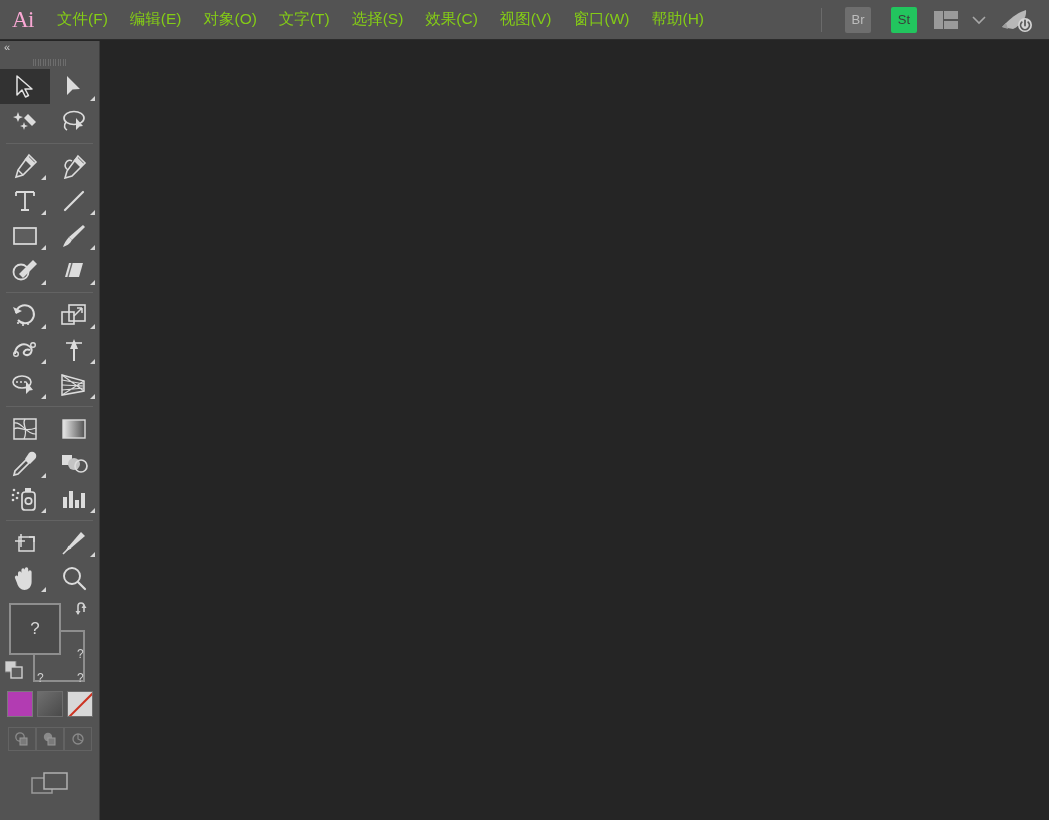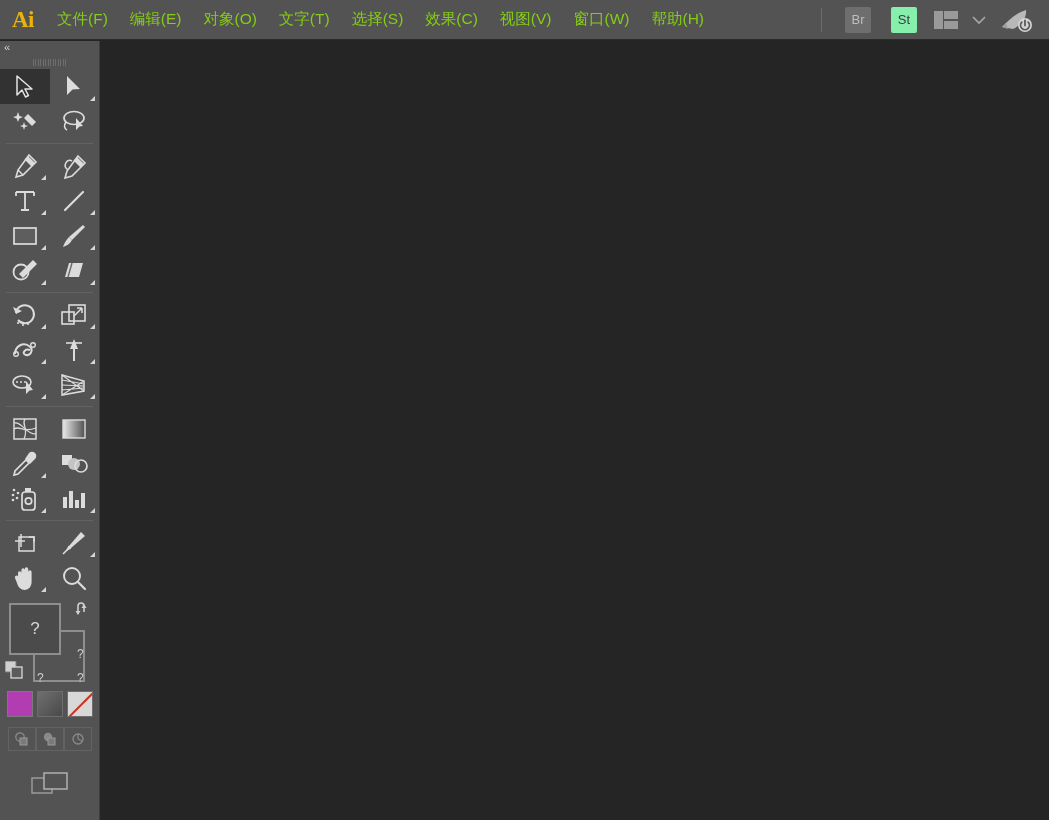--- a/index.html
+++ b/index.html
@@ -15,22 +15,22 @@
   #menubar {
     position: absolute; top: 0; left: 0;
     width: 1049px; height: 40px;
     background: #535353;
     display: flex; align-items: center;
     border-bottom: 1px solid #2b2b2b;
   }
   #ai-logo {
     width: 46px; height: 40px;
     display: flex; align-items: center; justify-content: center;
-    font-size: 23px; font-weight: bold;
-    color: #eab308;
+    font-size: 23px; font-weight: normal;
+    color: #f9a8d4;
     font-family: "Liberation Serif", "DejaVu Serif", serif;
     letter-spacing: -0.5px;
     user-select: none;
   }
   .menu-item {
     height: 52px; padding: 9px 11px;
     display: flex; align-items: center;
     color: #84cc16; font-size: 15.5px;
     white-space: nowrap; cursor: default;
   }
@@ -46,21 +46,21 @@
   }
   .sq-btn {
     width: 26px; height: 26px;
     display: flex; align-items: center; justify-content: center;
     font-size: 13px; font-weight: normal;
     margin: 0 10px;
     border-radius: 2px;
     user-select: none;
   }
   #btn-br { background: #6e6e6e; color: #bdbdbd; }
-  #btn-st { background: #86efac; color: #3b3b3b; }
+  #btn-st { background: #22c55e; color: #3b3b3b; }
   .icon-btn {
     display: flex; align-items: center; justify-content: center;
     margin: 0 7px;
   }
 
   
   #toolpanel {
     position: absolute; top: 41px; left: 0;
     width: 100px; height: 779px;
     background: #535353;

